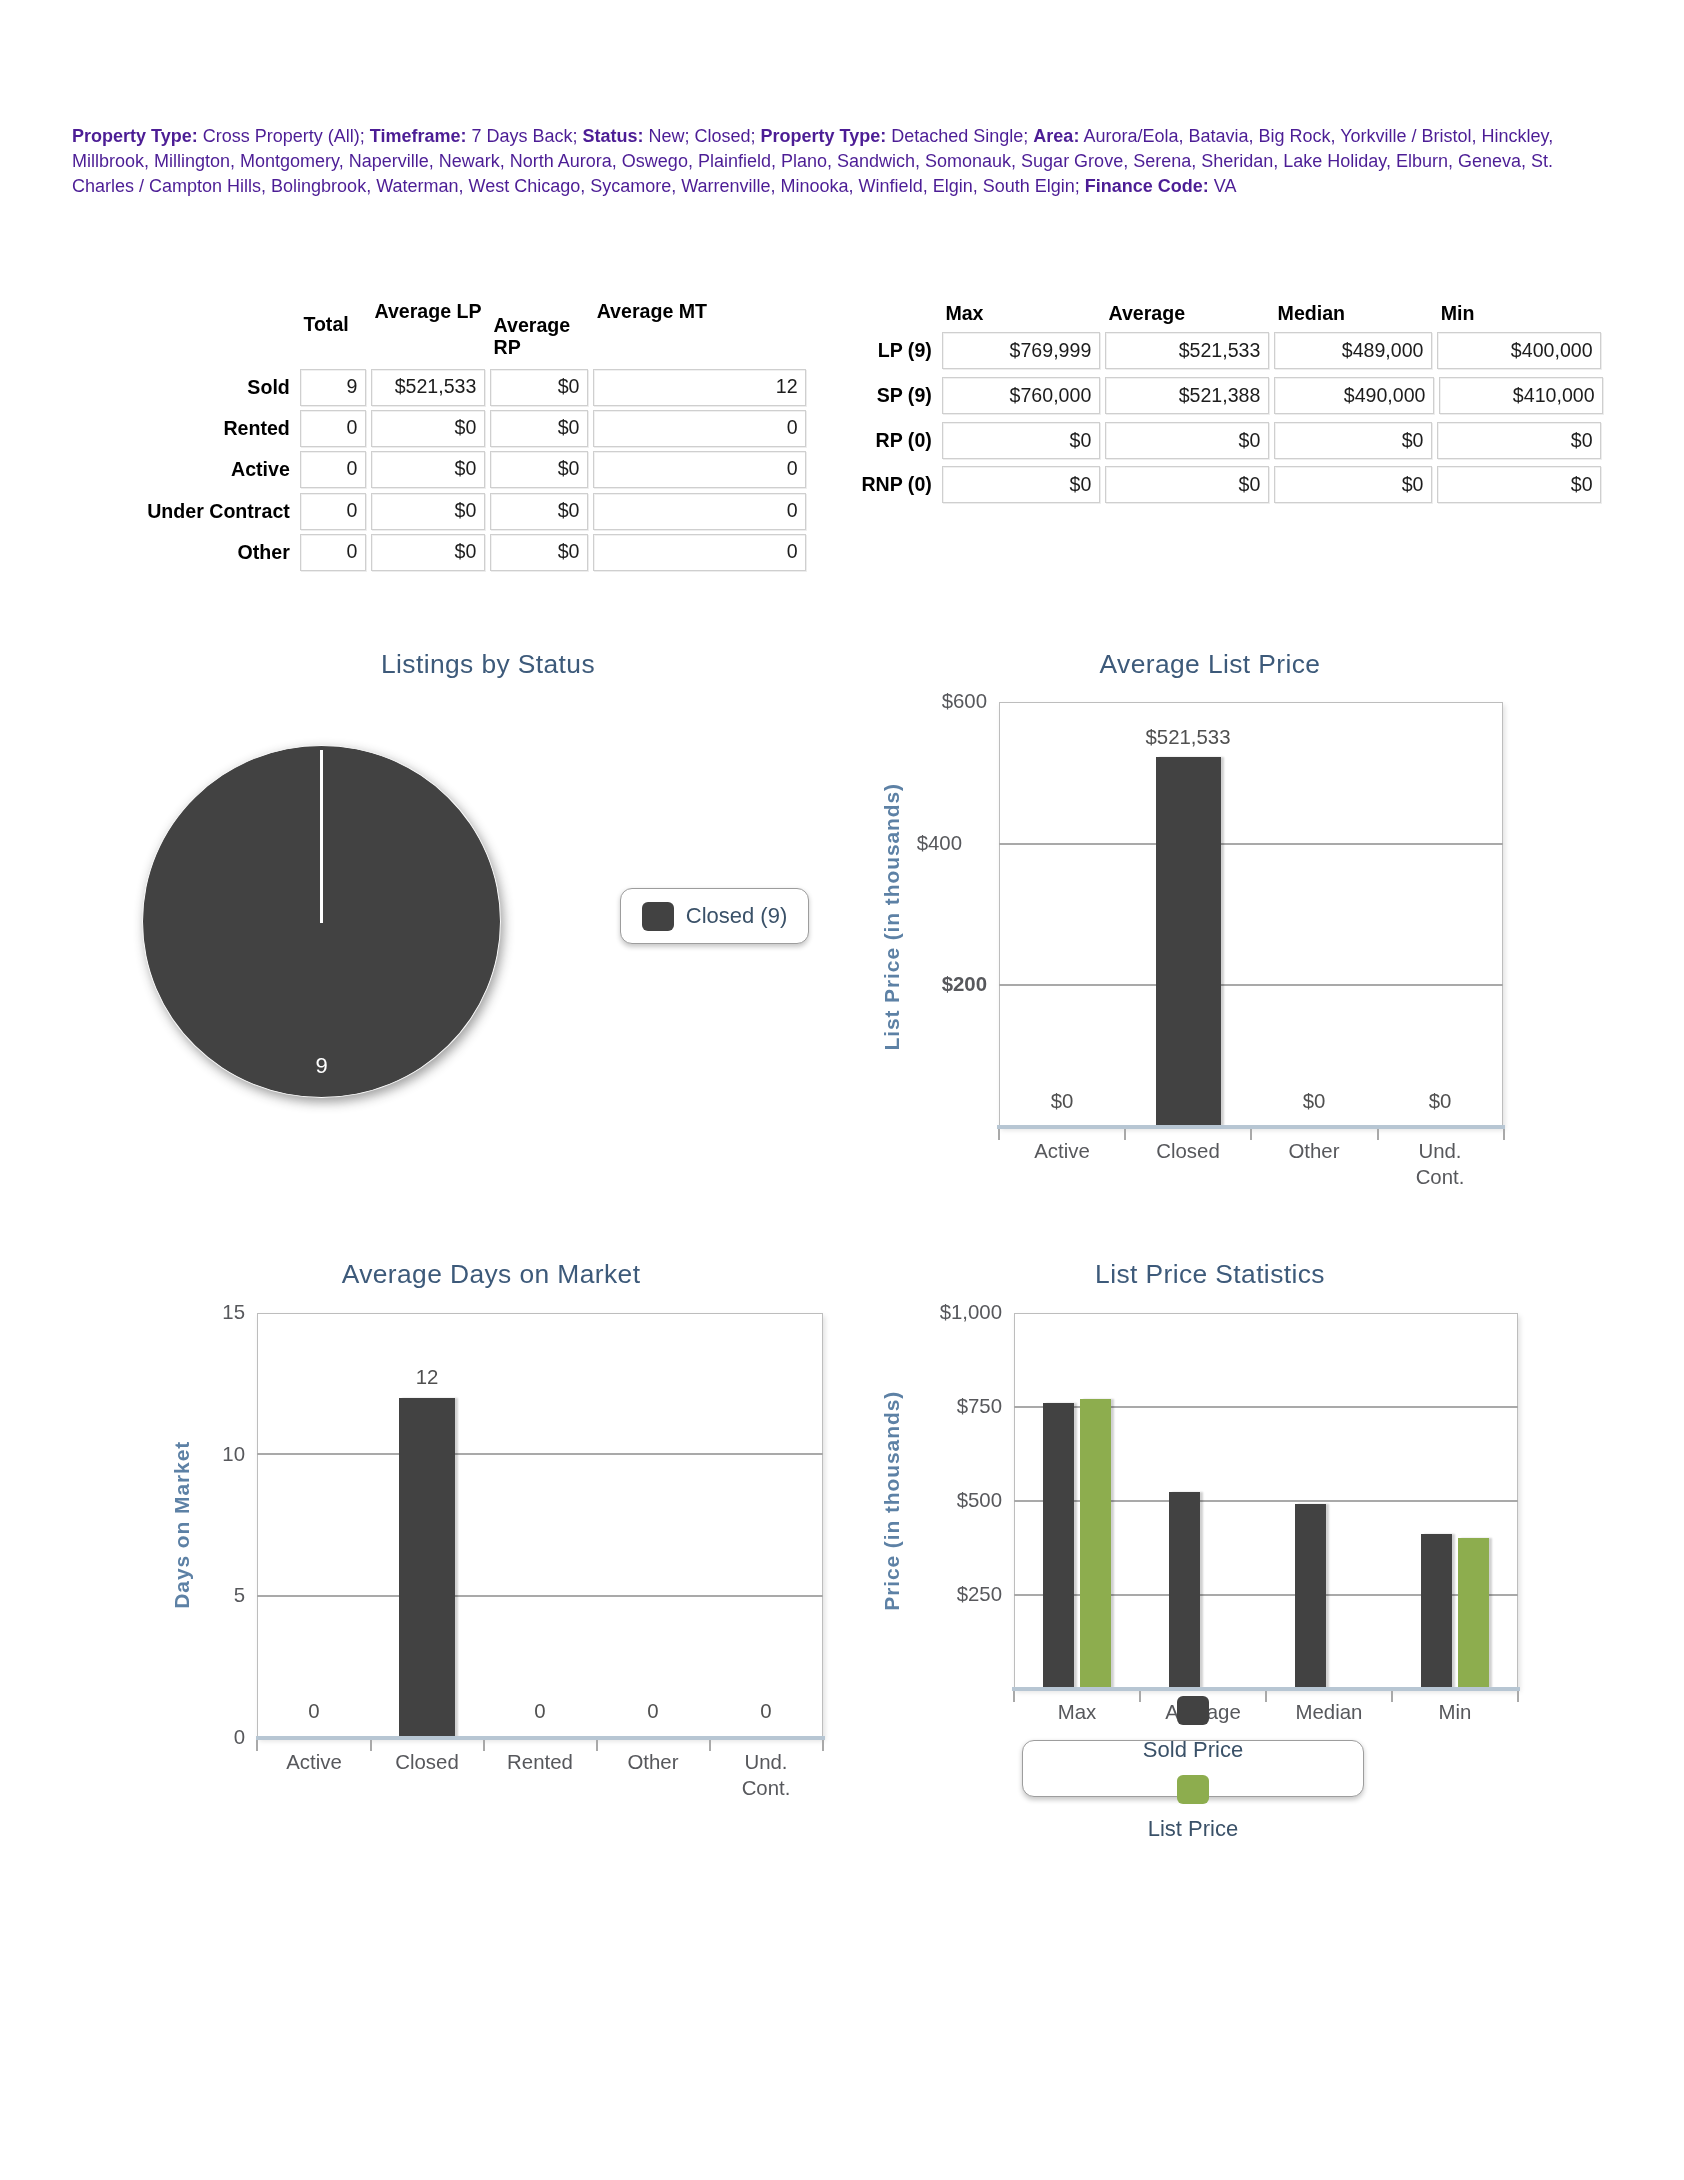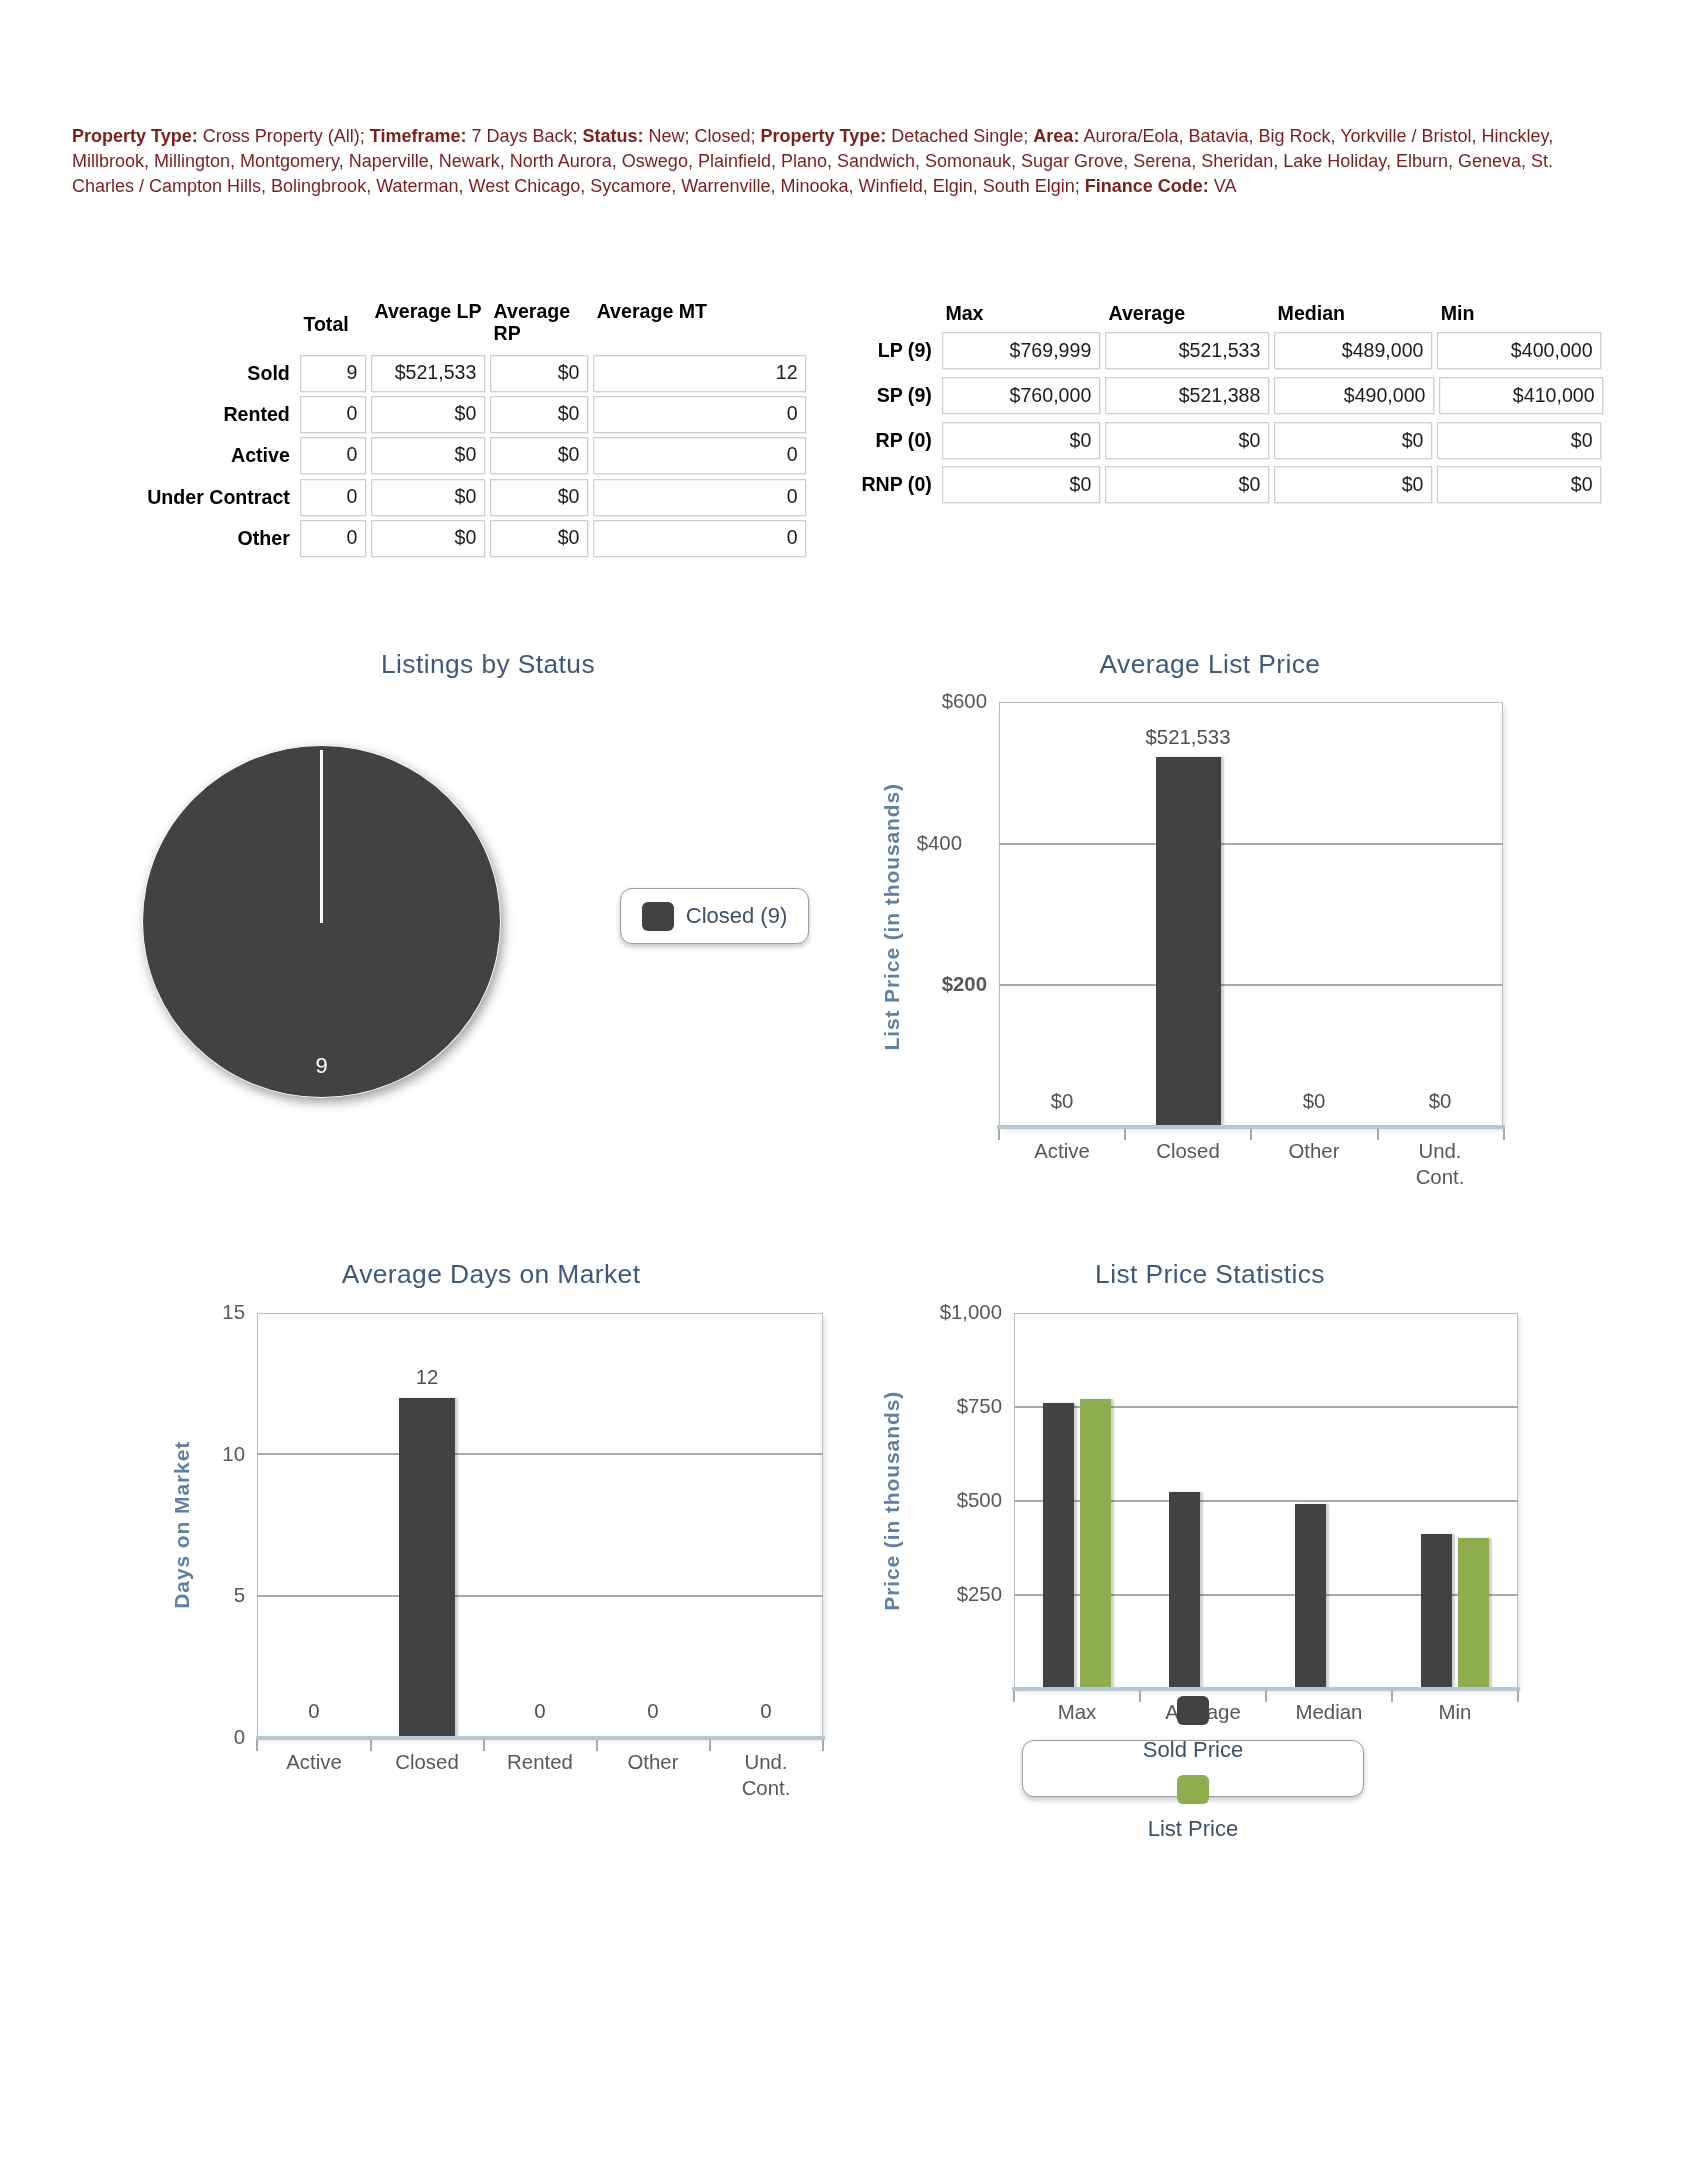--- a/index.html
+++ b/index.html
@@ -3,21 +3,21 @@
 <meta charset="utf-8">
 <style>
   html,body{margin:0;padding:0;background:#fff;}
   .page{
     position:relative;width:1685px;height:2181px;background:#ffffff;overflow:hidden;
     font-family:"Liberation Sans", sans-serif;color:#000;
   }
   
   .criteria{
     position:absolute;left:72px;top:124px;width:1521px;
-    font-size:18px;line-height:25px;color:#7f1d1d;margin:0;
+    font-size:18px;line-height:25px;color:#4c1d95;margin:0;
   }
   .criteria b{font-weight:bold;}
   
   .stat-table{position:absolute;}
   .trow{display:flex;align-items:flex-start;}
   .rowlabel{
     font-weight:bold;font-size:19.6px;text-align:right;color:#000;
     box-sizing:border-box;
   }
   .cellbox{
@@ -85,21 +85,21 @@
 
 <div class="page">
 
   <p id="criteria" class="criteria"><b>Property Type:</b> Cross Property (All); <b>Timeframe:</b> 7 Days Back; <b>Status:</b> New; Closed; <b>Property Type:</b> Detached Single; <b>Area:</b> Aurora/Eola, Batavia, Big Rock, Yorkville / Bristol, Hinckley, Millbrook, Millington, Montgomery, Naperville, Newark, North Aurora, Oswego, Plainfield, Plano, Sandwich, Somonauk, Sugar Grove, Serena, Sheridan, Lake Holiday, Elburn, Geneva, St. Charles / Campton Hills, Bolingbrook, Waterman, West Chicago, Sycamore, Warrenville, Minooka, Winfield, Elgin, South Elgin; <b>Finance Code:</b> VA</p>
 
   <div id="summary-table" class="stat-table" style="left:77px;top:300px;">
       <div class="trow" style="margin-bottom: 6.8px;">
         <div style="width: 223px; flex: 0 0 auto;"></div>
         <div class="headcell" style="width: 66px; flex: 0 0 auto; margin-left: 0px; height: 48px; display: flex; align-items: center;">Total</div>
         <div class="headcell" style="width: 114px; flex: 0 0 auto; margin-left: 5.1px; height: 48px; display: flex; align-items: flex-start;">Average LP</div>
-        <div class="headcell" style="width: 98px; flex: 0 0 auto; margin-left: 5.1px; height: 48px; display: flex; align-items: flex-start;">Average RP</div>
+        <div class="headcell" style="width: 98px; flex: 0 0 auto; margin-left: 5.1px; height: 48px; display: flex; align-items: flex-start; margin-top: 14px;">Average RP</div>
         <div class="headcell" style="width: 213px; flex: 0 0 auto; margin-left: 5.1px; height: 48px; display: flex; align-items: flex-start;">Average MT</div>
       </div>
       <div class="trow" style="margin-bottom: 4.3px;">
         <div class="rowlabel" style="width: 223px; flex: 0 0 auto; padding-right: 10.2px; line-height: 37px;">Sold</div>
         <div class="cellbox" style="width: 66px; flex: 0 0 auto; margin-left: 0px; height: 37px; line-height: 33px;">9</div>
         <div class="cellbox" style="width: 114px; flex: 0 0 auto; margin-left: 5.1px; height: 37px; line-height: 33px;">$521,533</div>
         <div class="cellbox" style="width: 98px; flex: 0 0 auto; margin-left: 5.1px; height: 37px; line-height: 33px;">$0</div>
         <div class="cellbox" style="width: 213px; flex: 0 0 auto; margin-left: 5.1px; height: 37px; line-height: 33px;">12</div>
       </div>
       <div class="trow" style="margin-bottom: 4.3px;">

